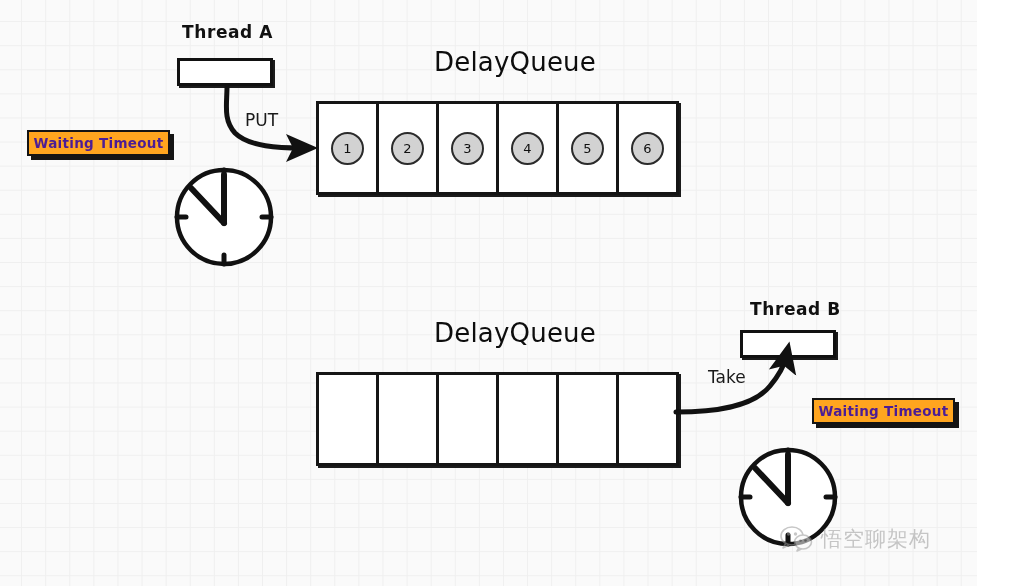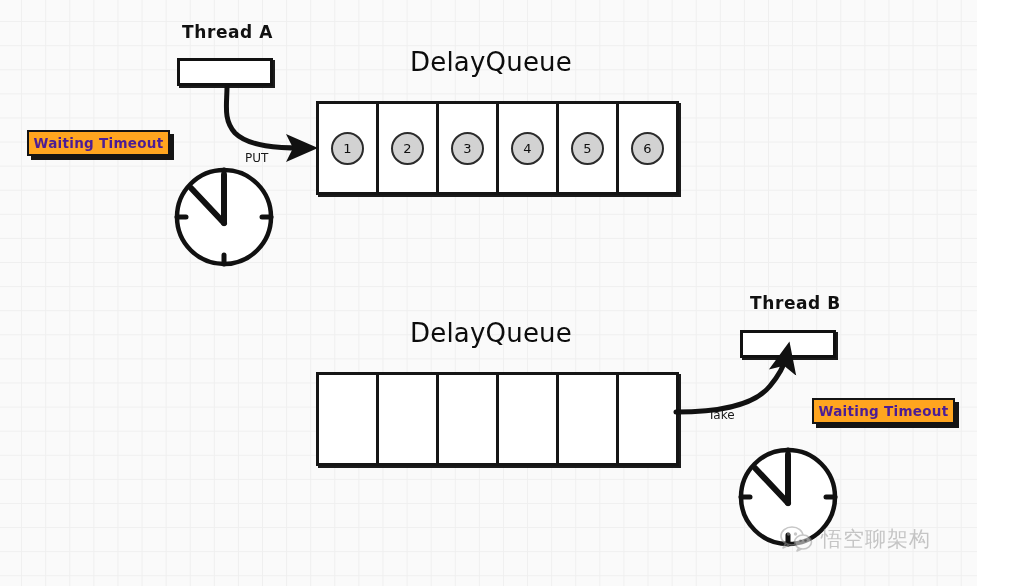--- a/index.html
+++ b/index.html
@@ -39,28 +39,28 @@
     white-space: nowrap;
   }
   .queue-title {
     position: absolute;
     font-family: "DejaVu Sans", sans-serif;
     font-weight: 400;
     font-size: 26px;
     color: #0d0d0d;
     letter-spacing: 0.2px;
     white-space: nowrap;
+    margin-left: 24px;
   }
   .flow-label {
     position: absolute;
     font-family: "DejaVu Sans", sans-serif;
-    font-size: 12px;
+    font-size: 17px;
     color: #1a1a1a;
     white-space: nowrap;
-    margin-top: 41px;
   }
 
   
   .thread-box {
     position: absolute;
     background: #ffffff;
     border: 3px solid #111111;
     box-sizing: border-box;
     box-shadow: 2px 2px 0 0 #1b1b1b;
   }
@@ -172,21 +172,21 @@
 
   <div class="queue" id="bottom-queue" style="left:316px; top:372px;">
       <div class="queue-cell" style="width: 63px; height: 94px;"></div>
       <div class="queue-cell" style="width: 63px; height: 94px;"></div>
       <div class="queue-cell" style="width: 63px; height: 94px;"></div>
       <div class="queue-cell" style="width: 63px; height: 94px;"></div>
       <div class="queue-cell" style="width: 63px; height: 94px;"></div>
       <div class="queue-cell" style="width: 63px; height: 94px;"></div>
     </div>
 
-  <div class="thread-title" style="left:750px; top:293px;">Thread B</div>
+  <div class="thread-title" style="left:750px; top:299px;">Thread B</div>
 
   <div class="thread-box" style="left:740px; top:330px; width:96px; height:28px;"></div>
 
   <div class="flow-label" style="left:708px; top:367px;">Take</div>
 
   <div class="badge" style="left:812px; top:398px; width:143px; height:26px;">Waiting Timeout</div>
 
   <svg class="svg-layer" viewBox="0 0 1019 586">
     <defs>
       <marker id="arrowhead-right" markerWidth="7" markerHeight="7" refX="3.2" refY="3.0" orient="auto" markerUnits="strokeWidth">

